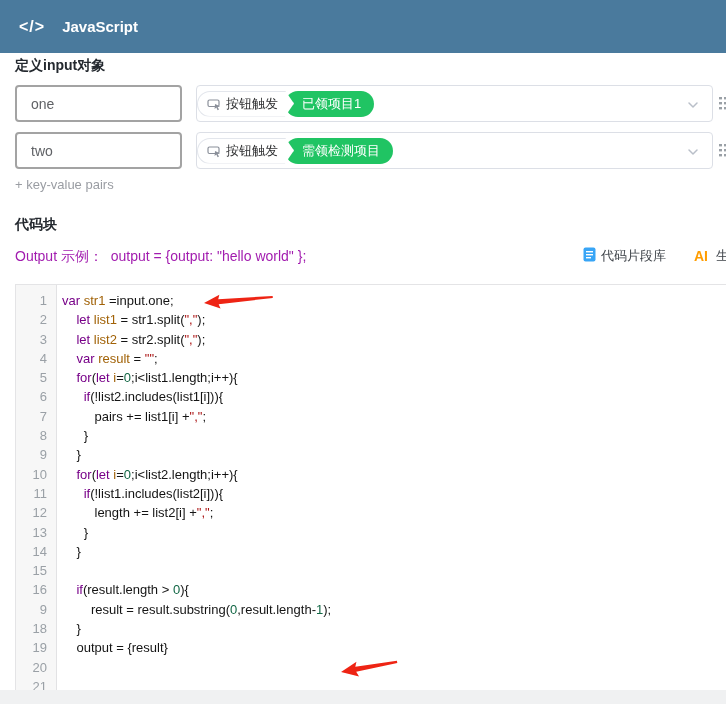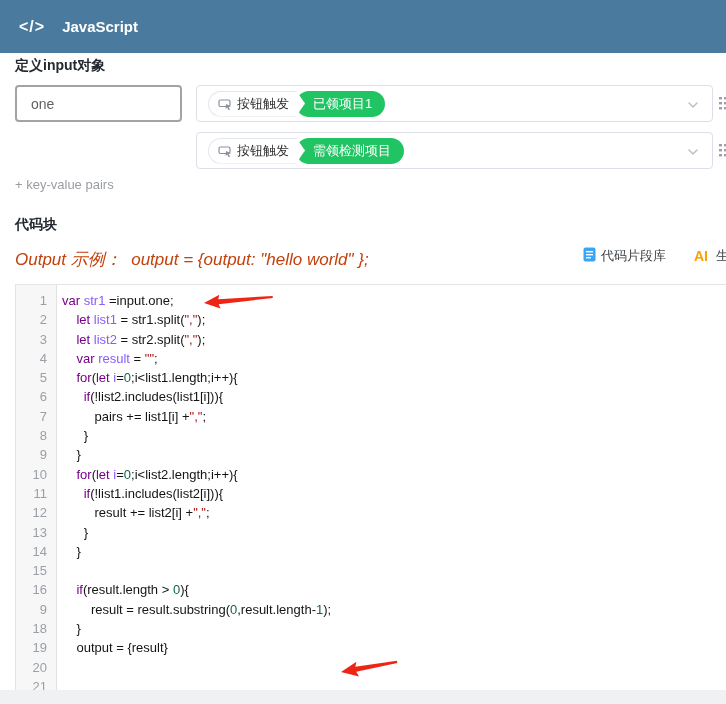--- a/index.html
+++ b/index.html
@@ -20,21 +20,21 @@
 
   .kv-row { position:absolute; left:0; width:726px; height:37px; }
   .key-input {
     position:absolute; left:15px; top:0; width:167px; height:37px;
     border:2px solid #a3a3a3; border-radius:4px; padding:0 14px;
     font-size:14px; color:#606266; font-family:"Liberation Sans",sans-serif; outline:none; background:#fff;
   }
   .val-select {
     position:absolute; left:196px; top:0; width:517px; height:37px;
     border:1px solid #dcdfe6; border-radius:4px; background:#fff;
-    display:flex; align-items:center; padding-left:11px; cursor:pointer;
+    display:flex; align-items:center; cursor:pointer;
   }
   .chev { position:absolute; right:12px; top:12px; }
   .row-menu-ic { position:absolute; left:718px; top:9px; }
 
   .tag-combo { display:flex; align-items:center; height:26px; position:relative; }
   .tag-white {
     position:relative; z-index:2; height:26px; display:flex; align-items:center; gap:5px;
     background:#fff; padding:0 16px 0 10px; font-size:13px; color:#303133;
     border-radius:13px 0 0 13px;
     clip-path: polygon(0 0, calc(100% - 9px) 0, 100% 50%, calc(100% - 9px) 100%, 0 100%);
@@ -42,41 +42,41 @@
   }
   .tag-green {
     position:relative; z-index:1; height:26px; line-height:26px; margin-left:-9px;
     background:#20c463; color:#fff; font-size:13px; font-weight:normal;
     padding:0 13px 0 17px; border-radius:13px; white-space:nowrap;
   }
 
   .add-link { position:absolute; left:15px; top:177px; font-size:13px; color:#9a9da3; cursor:pointer; }
 
   .hint-row { position:absolute; left:0; top:248px; width:726px; height:18px; }
-  .hint { position:absolute; left:15px; top:0; font-size:17px; color:#c2410c; white-space:pre;font-style:italic; }
+  .hint { position:absolute; left:15px; top:0; font-size:14px; color:#a21caf; white-space:pre; }
   .snippet-btn { position:absolute; left:583px; top:-1px; display:flex; align-items:flex-start; gap:5px; cursor:pointer; }
   .snippet-btn span { font-size:13px; color:#3d4248; }
   .ai-btn { position:absolute; left:694px; top:-1px; display:flex; align-items:center; gap:8px; cursor:pointer; white-space:nowrap; }
   .ai-pre { color:#ff9d00; font-weight:bold; font-size:14px; }
   .ai-txt { color:#3d4248; font-size:13px; }
 
   
   .editor {
     position:absolute; left:15px; top:284px; width:711px; height:407px;
     border-top:1px solid #e4e4e6; border-left:1px solid #e4e4e6;
     display:flex; overflow:hidden; background:#fff;
   }
   .gutter {
     width:41px; background:#f7f7f7; border-right:1px solid #e2e2e4; padding-top:6px; flex:none;
   }
   .ln { height:19.3px; line-height:19.3px; text-align:right; padding-right:9px; font-size:13px; color:#9aa0a6; }
   .codecol { flex:1; padding-top:6px; padding-left:5px; overflow:hidden; cursor:text; }
   .cl { height:19.3px; line-height:19.3px; white-space:pre; font-size:13px; color:#141414; }
   .tok-k { color:#770088; }
-  .tok-d { color:#8b5cf6; }
+  .tok-d { color:#a16207; }
   .tok-s { color:#aa1111; }
   .tok-n { color:#116644; }
   .tok-p { color:#141414; }
 
   .bottom-band { position:absolute; left:0; top:690px; width:726px; height:14px; background:#f0f1f2; }
 
   .arrow { position:absolute; pointer-events:none; }
 </style>
 </head>
 <body>
@@ -111,20 +111,21 @@
       <rect x="1" y="3" width="3" height="2.4" fill="#9aa0a6"></rect>
         <rect x="6" y="3" width="11" height="2.4" fill="#9aa0a6"></rect>
       <rect x="1" y="8" width="3" height="2.4" fill="#9aa0a6"></rect>
         <rect x="6" y="8" width="11" height="2.4" fill="#9aa0a6"></rect>
       <rect x="1" y="13" width="3" height="2.4" fill="#9aa0a6"></rect>
         <rect x="6" y="13" width="11" height="2.4" fill="#9aa0a6"></rect>
     </svg>
   </div>
 
   <div class="kv-row" style="top:132px;">
+    <input class="key-input" value="two" style="">
     <div class="val-select">
       <div class="tag-combo">
         <span class="tag-white">
           <svg width="14" height="14" viewBox="0 0 14 14">
             <rect x="1" y="3" width="11" height="6.5" rx="1.5" fill="none" stroke="#8a8f99" stroke-width="1.2"></rect>
             <path d="M8 7 L13 9.2 L10.6 10 L12 12.6 L10.6 13.2 L9.3 10.6 L7.6 12 Z" fill="#8a8f99"></path>
           </svg>
           <span>按钮触发</span>
         </span>
         <span class="tag-green">需领检测项目</span>
@@ -193,21 +194,21 @@
         <div class="cl"><span class="tok-p">    </span><span class="tok-k">let</span><span class="tok-p"> </span><span class="tok-d">list1</span><span class="tok-p"> = str1.split(</span><span class="tok-s">","</span><span class="tok-p">);</span></div>
         <div class="cl"><span class="tok-p">    </span><span class="tok-k">let</span><span class="tok-p"> </span><span class="tok-d">list2</span><span class="tok-p"> = str2.split(</span><span class="tok-s">","</span><span class="tok-p">);</span></div>
         <div class="cl"><span class="tok-p">    </span><span class="tok-k">var</span><span class="tok-p"> </span><span class="tok-d">result</span><span class="tok-p"> = </span><span class="tok-s">""</span><span class="tok-p">;</span></div>
         <div class="cl"><span class="tok-p">    </span><span class="tok-k">for</span><span class="tok-p">(</span><span class="tok-k">let</span><span class="tok-p"> </span><span class="tok-d">i</span><span class="tok-p">=</span><span class="tok-n">0</span><span class="tok-p">;i&lt;list1.length;i++){</span></div>
         <div class="cl"><span class="tok-p">      </span><span class="tok-k">if</span><span class="tok-p">(!list2.includes(list1[i])){</span></div>
         <div class="cl"><span class="tok-p">         pairs += list1[i] +</span><span class="tok-s">","</span><span class="tok-p">;</span></div>
         <div class="cl"><span class="tok-p">      }</span></div>
         <div class="cl"><span class="tok-p">    }</span></div>
         <div class="cl"><span class="tok-p">    </span><span class="tok-k">for</span><span class="tok-p">(</span><span class="tok-k">let</span><span class="tok-p"> </span><span class="tok-d">i</span><span class="tok-p">=</span><span class="tok-n">0</span><span class="tok-p">;i&lt;list2.length;i++){</span></div>
         <div class="cl"><span class="tok-p">      </span><span class="tok-k">if</span><span class="tok-p">(!list1.includes(list2[i])){</span></div>
-        <div class="cl"><span class="tok-p">         result += list2[i] +</span><span class="tok-s">","</span><span class="tok-p">;</span></div>
+        <div class="cl"><span class="tok-p">         length += list2[i] +</span><span class="tok-s">","</span><span class="tok-p">;</span></div>
         <div class="cl"><span class="tok-p">      }</span></div>
         <div class="cl"><span class="tok-p">    }</span></div>
         <div class="cl"></div>
         <div class="cl"><span class="tok-p">    </span><span class="tok-k">if</span><span class="tok-p">(result.length &gt; </span><span class="tok-n">0</span><span class="tok-p">){</span></div>
         <div class="cl"><span class="tok-p">        result = result.substring(</span><span class="tok-n">0</span><span class="tok-p">,result.length-</span><span class="tok-n">1</span><span class="tok-p">);</span></div>
         <div class="cl"><span class="tok-p">    }</span></div>
         <div class="cl"><span class="tok-p">    output = {result}</span></div>
         <div class="cl"></div>
       </div>
   </div>

